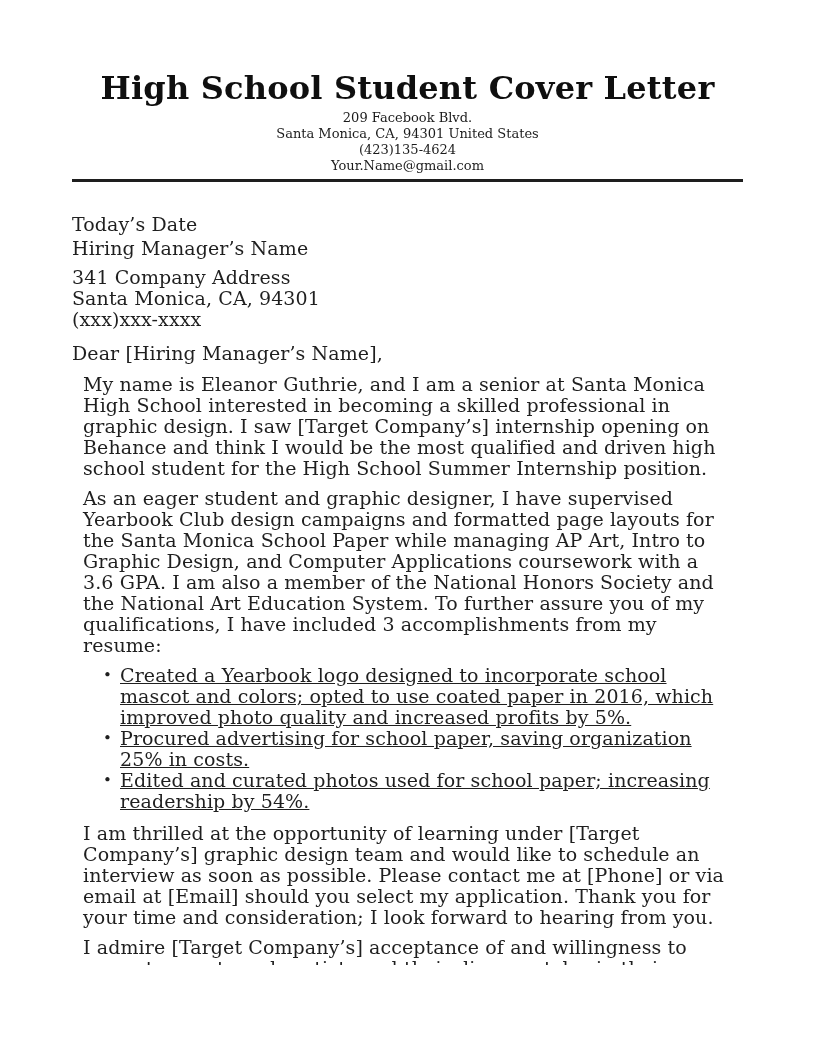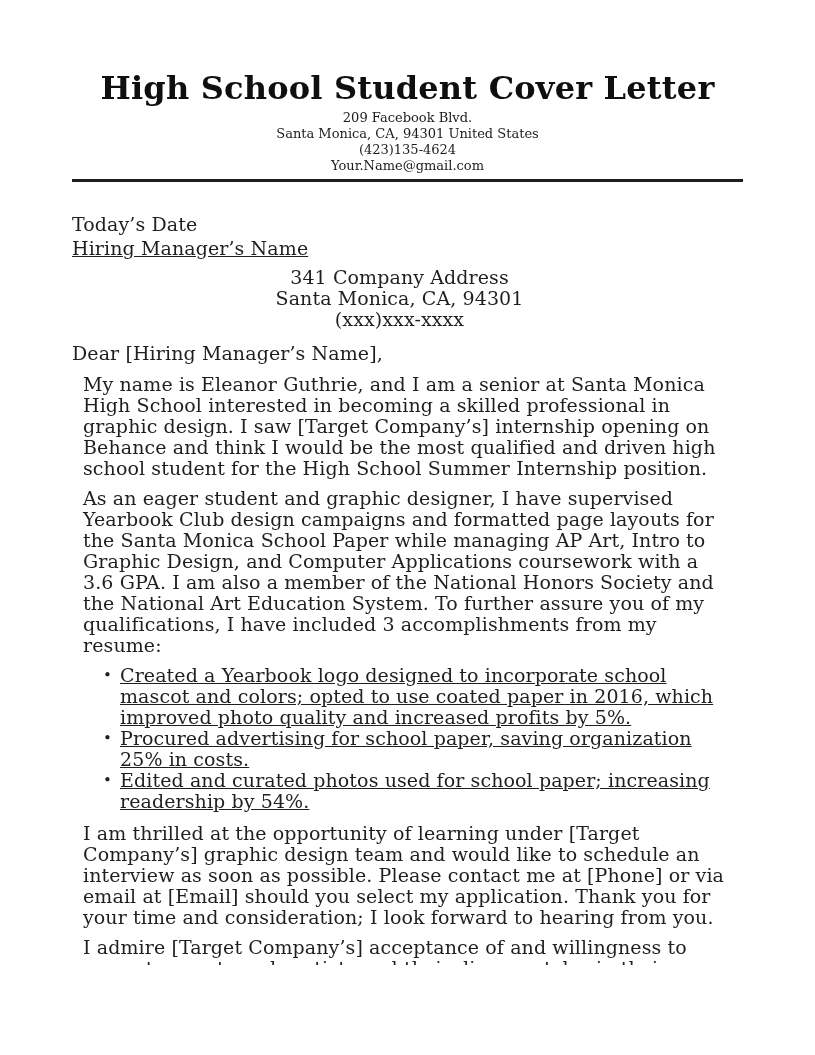--- a/index.html
+++ b/index.html
@@ -40,23 +40,23 @@
     border: none;
     border-top: 3px solid #1e1e1e;
   }
   .body-copy {
     padding: 32px 88px 0 72px;
     font-size: 19px;
     line-height: 21px;
     letter-spacing: 0.1px;
   }
   .date-line { margin: 0 0 3px 0; }
-  .recipient-line { margin: 0 0 8px 0; text-decoration: underline; }
+  .recipient-line { margin: 0 0 8px 0; }
   .company-block { margin: 0 0 13px 0; }
-  .company-block div { margin: 0; text-align: center; }
+  .company-block div { margin: 0; }
   .salutation { margin: 0 0 10px 0; }
   p.para { margin: 0 0 9px 11px; }
   ul.accomplishments {
     margin: 2px 0 11px 0;
     padding: 0 0 0 48px;
     list-style: none;
   }
   ul.accomplishments li {
     position: relative;
     margin: 0;

